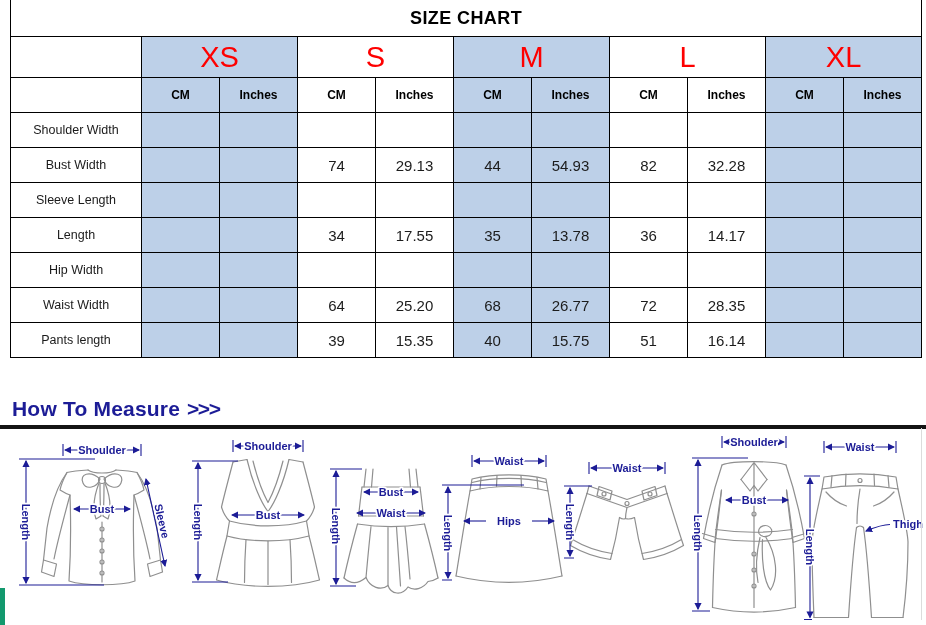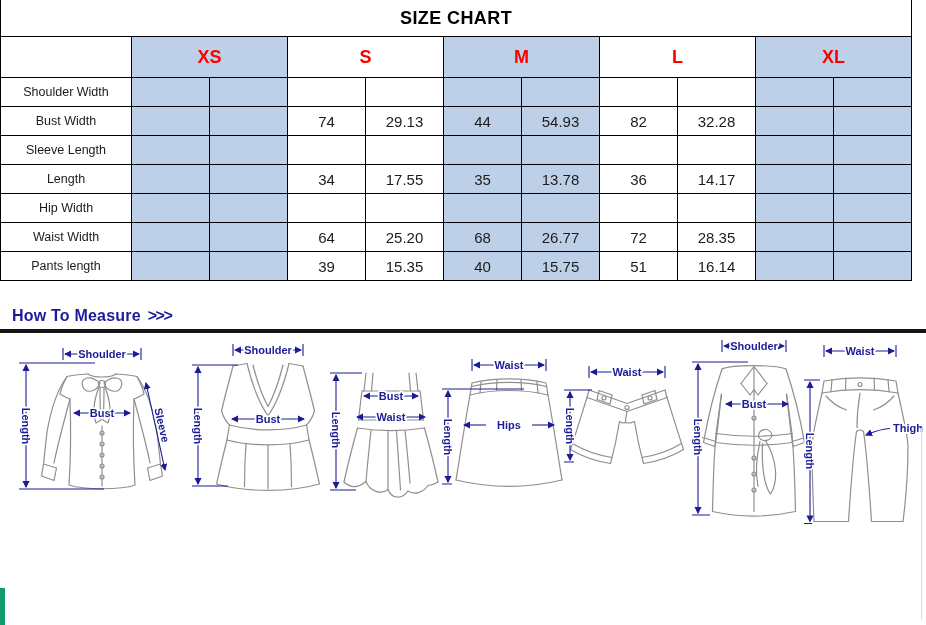--- a/index.html
+++ b/index.html
@@ -1,42 +1,42 @@
 <!DOCTYPE html>
 <html style="--shaded-cell: #bdd0e8; --size-text: #fe0000; --navy: #1c1c96; --green-accent: #13996e;"><head>
 <meta charset="utf-8">
 <style>
   html,body{margin:0;padding:0}
   body{
     width:926px;height:625px;background:#fff;position:relative;overflow:hidden;
     font-family:"Liberation Sans",sans-serif;color:#000;
   }
   
-  table.size-chart{border-collapse:collapse;table-layout:fixed;width:912px;}
+  table.size-chart{border-collapse:collapse;table-layout:fixed;width:912px;margin-left:10px}
   col.c-label{width:131px}
   col.c-val{width:78px}
   .size-chart th,.size-chart td{border:1px solid #000;padding:0;text-align:center;vertical-align:middle;overflow:hidden;white-space:nowrap}
   tr.title-row th{border-top:none;height:36px;font-size:18px;font-weight:bold;letter-spacing:.4px;background:#fff}
   tr.size-row{height:41px}
-  tr.size-row th{font-size:18px;font-weight:700;color:var(--size-text,#fe0000)}
+  tr.size-row th{font-size:29px;font-weight:400;color:var(--size-text,#fe0000)}
   tr.unit-row{height:35px}
   tr.unit-row th{font-size:12px;font-weight:bold;color:#000}
-  tbody tr{height:29px}
+  tbody tr{height:35px}
   tbody th{font-weight:400;font-size:12.5px;color:#1a1a1a;background:#fff}
   tbody td{font-size:15px;color:#1c1c1c}
   
   tr.size-row th:nth-child(2),tr.size-row th:nth-child(4),tr.size-row th:nth-child(6),
   tr.unit-row th:nth-child(2),tr.unit-row th:nth-child(3),
   tr.unit-row th:nth-child(6),tr.unit-row th:nth-child(7),
   tr.unit-row th:nth-child(10),tr.unit-row th:nth-child(11),
   tbody td:nth-child(2),tbody td:nth-child(3),
   tbody td:nth-child(6),tbody td:nth-child(7),
   tbody td:nth-child(10),tbody td:nth-child(11){background:var(--shaded-cell,#bdd0e8)}
   
-  .htm-heading{margin:26px 0 0 12px;font-size:16px;font-weight:bold;color:var(--navy,#1c1c96);letter-spacing:.2px}
+  .htm-heading{margin:39px 0 0 12px;font-size:21px;font-weight:bold;color:var(--navy,#1c1c96);letter-spacing:.2px}
   .htm-heading .chevrons{margin-left:7px;letter-spacing:-1.5px;font-weight:bold}
   .divider{height:4px;background:#141414;width:926px;margin-top:4px}
   
   svg.measure-diagrams{display:block}
   .sk{fill:none;stroke:#8f8f8f;stroke-width:1.2;stroke-linejoin:round;stroke-linecap:round}
   .dim{fill:none;stroke:var(--navy,#1c1c96);stroke-width:1.1}
   .dlb{font:bold 11px "Liberation Sans",sans-serif;fill:var(--navy,#1c1c96);
        paint-order:stroke;stroke:#ffffff;stroke-width:3.5;stroke-linejoin:round;text-anchor:middle}
   .dlb.start{text-anchor:start}
   #ah path{fill:var(--navy,#1c1c96)}
@@ -64,20 +64,33 @@
     <tr class="title-row">
       <th colspan="11">SIZE CHART</th>
     </tr>
     <tr class="size-row">
       <th></th>
       <th colspan="2">XS</th>
       <th colspan="2">S</th>
       <th colspan="2">M</th>
       <th colspan="2">L</th>
       <th colspan="2">XL</th>
+    </tr>
+    <tr class="unit-row">
+      <th></th>
+      <th>CM</th>
+      <th>Inches</th>
+      <th>CM</th>
+      <th>Inches</th>
+      <th>CM</th>
+      <th>Inches</th>
+      <th>CM</th>
+      <th>Inches</th>
+      <th>CM</th>
+      <th>Inches</th>
     </tr>
   </thead>
   <tbody>
     <tr>
       <th>Shoulder Width</th>
       <td></td>
       <td></td>
       <td></td>
       <td></td>
       <td></td>

